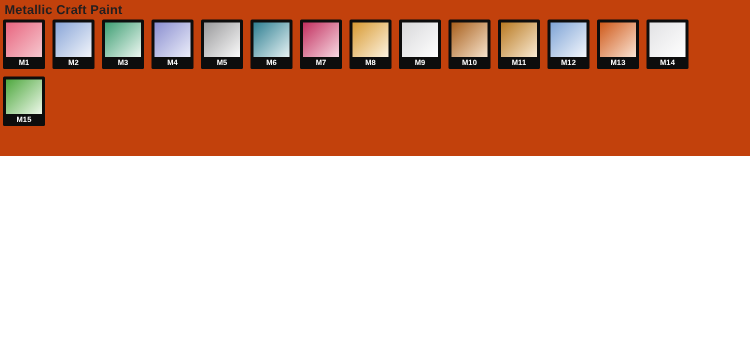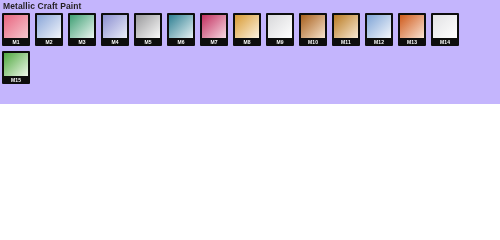--- a/index.html
+++ b/index.html
@@ -11,21 +11,21 @@
     width: 500px;
     height: 104px;
     overflow: hidden;
     font-family: "Liberation Sans", sans-serif;
     -webkit-font-smoothing: none;
   }
   #page {
     position: relative;
     width: 500px;
     height: 104px;
-    background: #c4b5fd;
+    background: #c2410c;
   }
   #title {
     position: absolute;
     left: 3px;
     top: 1px;
     font-family: "Liberation Sans", sans-serif;
     font-size: 8.5px;
     font-weight: bold;
     color: #231f20;
     letter-spacing: 0.1px;

